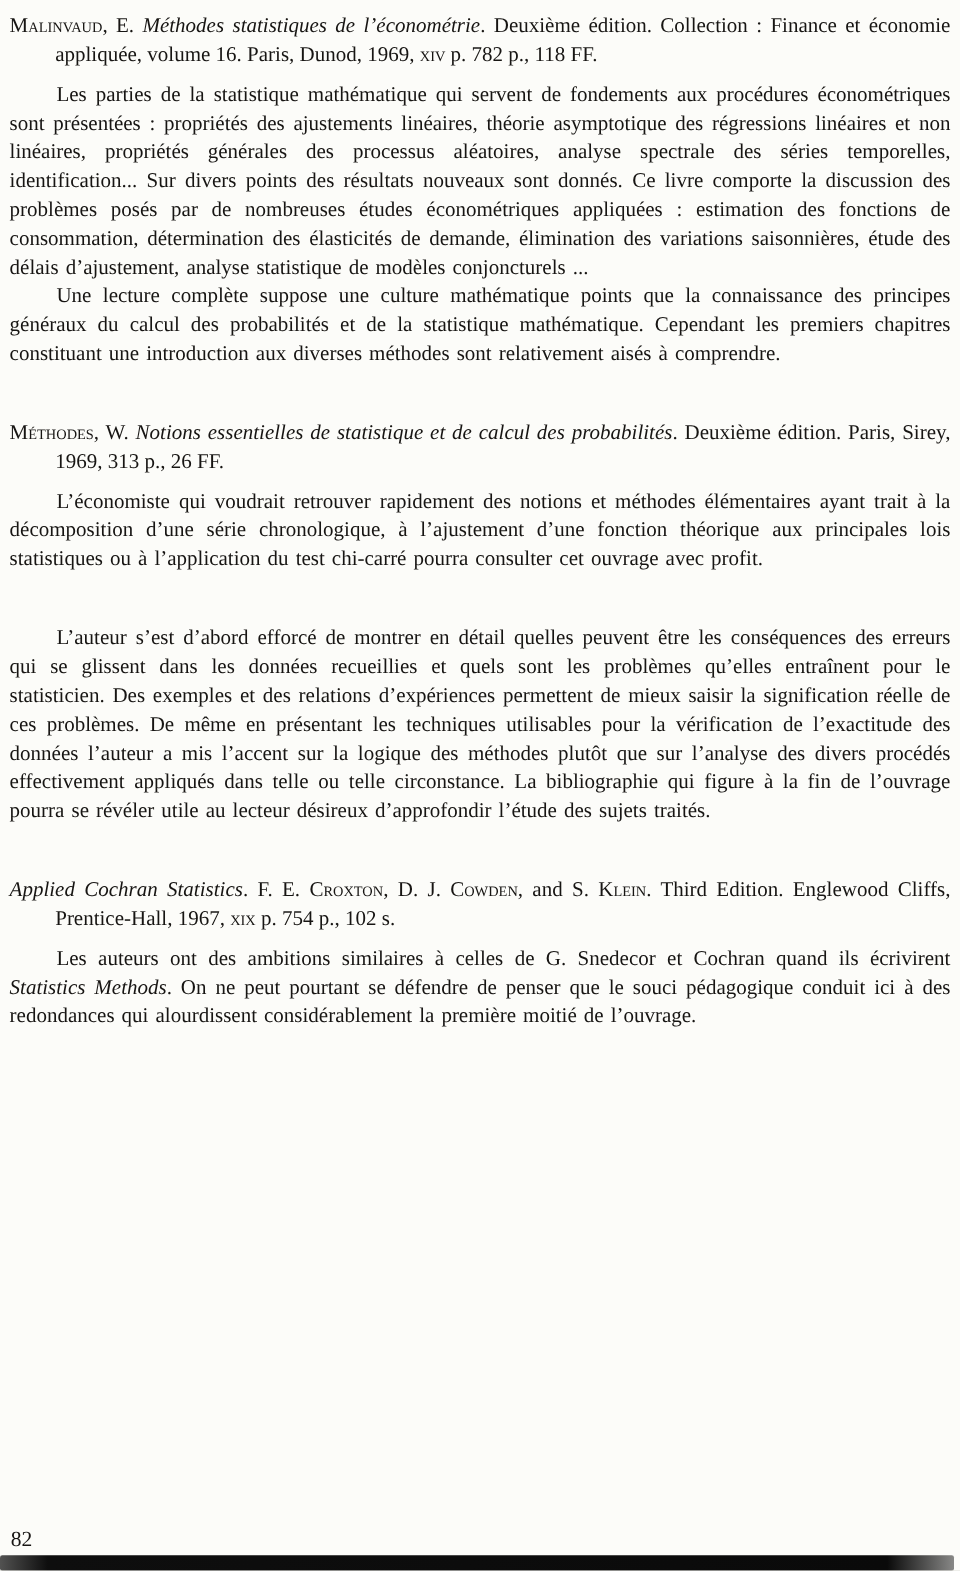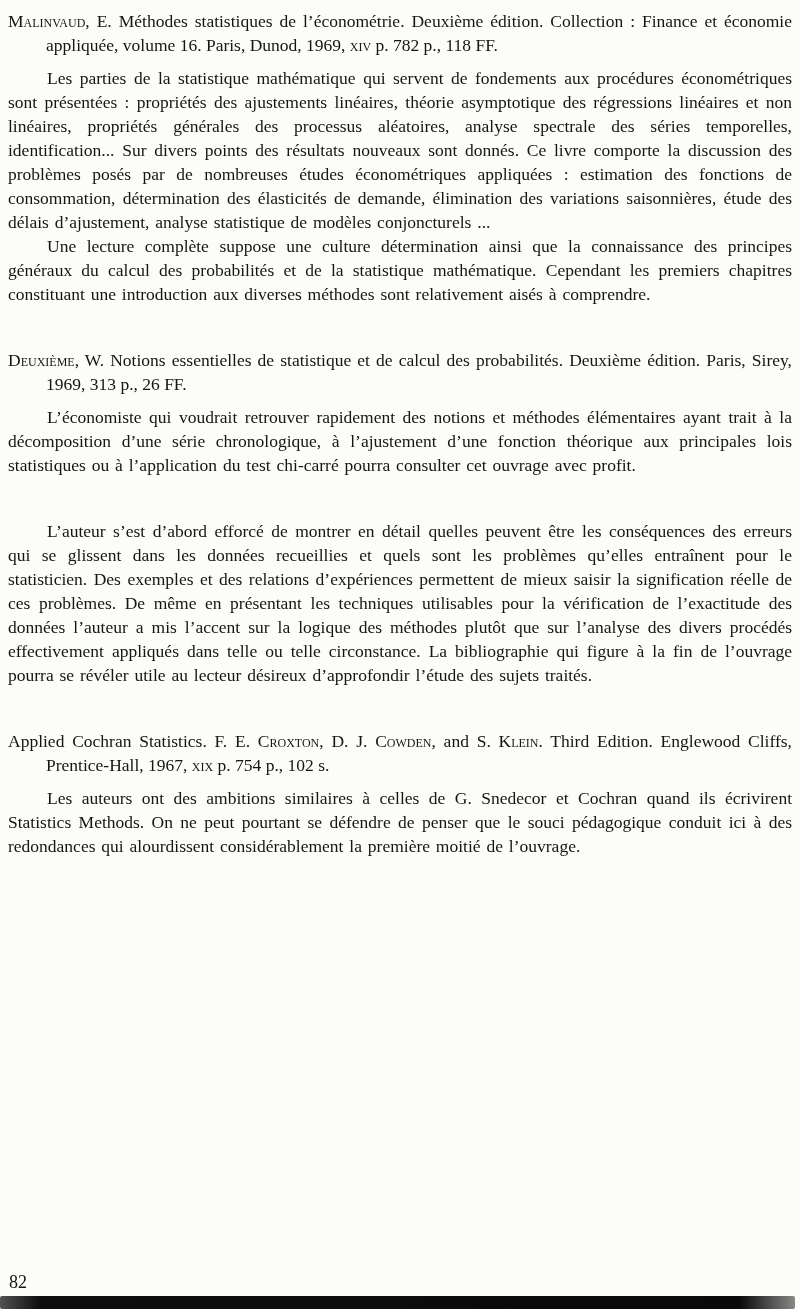--- a/index.html
+++ b/index.html
@@ -24,21 +24,21 @@
     padding-left: 38px;
     text-indent: -38px;
     margin-bottom: 9px;
   }
   .para {
     text-align: justify;
     text-indent: 39px;
     word-spacing: 1.5px;
   }
   .sc { font-variant: small-caps; margin-top: 13px; }
-  .it { }
+  .it { font-style: italic; }
   .page-number {
     position: absolute;
     left: 9px;
     bottom: 18px;
     font-size: 18px;
     line-height: 18px;
   }
   .scan-bar {
     position: absolute;
     left: 0;
@@ -52,25 +52,25 @@
 </head>
 <body>
 
 <div class="page">
 
   <main>
 
     <section class="entry">
       <p class="heading"><span class="sc">Malinvaud, E. </span><span class="it">Méthodes statistiques de l’économétrie</span><span>. Deuxième édition. Collection : Finance et économie appliquée, volume 16. Paris, Dunod, 1969, </span><span class="sc">xiv</span><span> p. 782 p., 118 FF.</span></p>
       <p class="para">Les parties de la statistique mathématique qui servent de fondements aux procédures économétriques sont présentées : propriétés des ajustements linéaires, théorie asymptotique des régressions linéaires et non linéaires, propriétés générales des processus aléatoires, analyse spectrale des séries temporelles, identification... Sur divers points des résultats nouveaux sont donnés. Ce livre comporte la discussion des problèmes posés par de nombreuses études économétriques appliquées : estimation des fonctions de consommation, détermination des élasticités de demande, élimination des variations saisonnières, étude des délais d’ajustement, analyse statistique de modèles conjoncturels ...</p>
-      <p class="para">Une lecture complète suppose une culture détermination ainsi que la connaissance des principes généraux du calcul des probabilités et de la statistique mathématique. Cependant les premiers chapitres constituant une introduction aux diverses méthodes sont relativement aisés à comprendre.</p>
+      <p class="para">Une lecture complète suppose une culture mathématique points que la connaissance des principes généraux du calcul des probabilités et de la statistique mathématique. Cependant les premiers chapitres constituant une introduction aux diverses méthodes sont relativement aisés à comprendre.</p>
     </section>
 
     <section class="entry">
-      <p class="heading"><span class="sc">Deuxième, W. </span><span class="it">Notions essentielles de statistique et de calcul des probabilités</span><span>. Deuxième édition. Paris, Sirey, 1969, 313 p., 26 FF.</span></p>
+      <p class="heading"><span class="sc">Méthodes, W. </span><span class="it">Notions essentielles de statistique et de calcul des probabilités</span><span>. Deuxième édition. Paris, Sirey, 1969, 313 p., 26 FF.</span></p>
       <p class="para">L’économiste qui voudrait retrouver rapidement des notions et méthodes élémentaires ayant trait à la décomposition d’une série chronologique, à l’ajustement d’une fonction théorique aux principales lois statistiques ou à l’application du test chi-carré pourra consulter cet ouvrage avec profit.</p>
     </section>
 
     <section class="entry">
       <p class="para">L’auteur s’est d’abord efforcé de montrer en détail quelles peuvent être les conséquences des erreurs qui se glissent dans les données recueillies et quels sont les problèmes qu’elles entraînent pour le statisticien. Des exemples et des relations d’expériences permettent de mieux saisir la signification réelle de ces problèmes. De même en présentant les techniques utilisables pour la vérification de l’exactitude des données l’auteur a mis l’accent sur la logique des méthodes plutôt que sur l’analyse des divers procédés effectivement appliqués dans telle ou telle circonstance. La bibliographie qui figure à la fin de l’ouvrage pourra se révéler utile au lecteur désireux d’approfondir l’étude des sujets traités.</p>
     </section>
 
     <section class="entry">
       <p class="heading"><span class="it">Applied Cochran Statistics</span><span>. F. E. </span><span class="sc">Croxton</span><span>, D. J. </span><span class="sc">Cowden</span><span>, and S. </span><span class="sc">Klein</span><span>. Third Edition. Englewood Cliffs, Prentice-Hall, 1967, </span><span class="sc">xix</span><span> p. 754 p., 102 s.</span></p>
       <p class="para"><span>Les auteurs ont des ambitions similaires à celles de G. Snedecor et Cochran quand ils écrivirent </span><span class="it">Statistics Methods</span><span>. On ne peut pourtant se défendre de penser que le souci pédagogique conduit ici à des redondances qui alourdissent considérablement la première moitié de l’ouvrage.</span></p>

